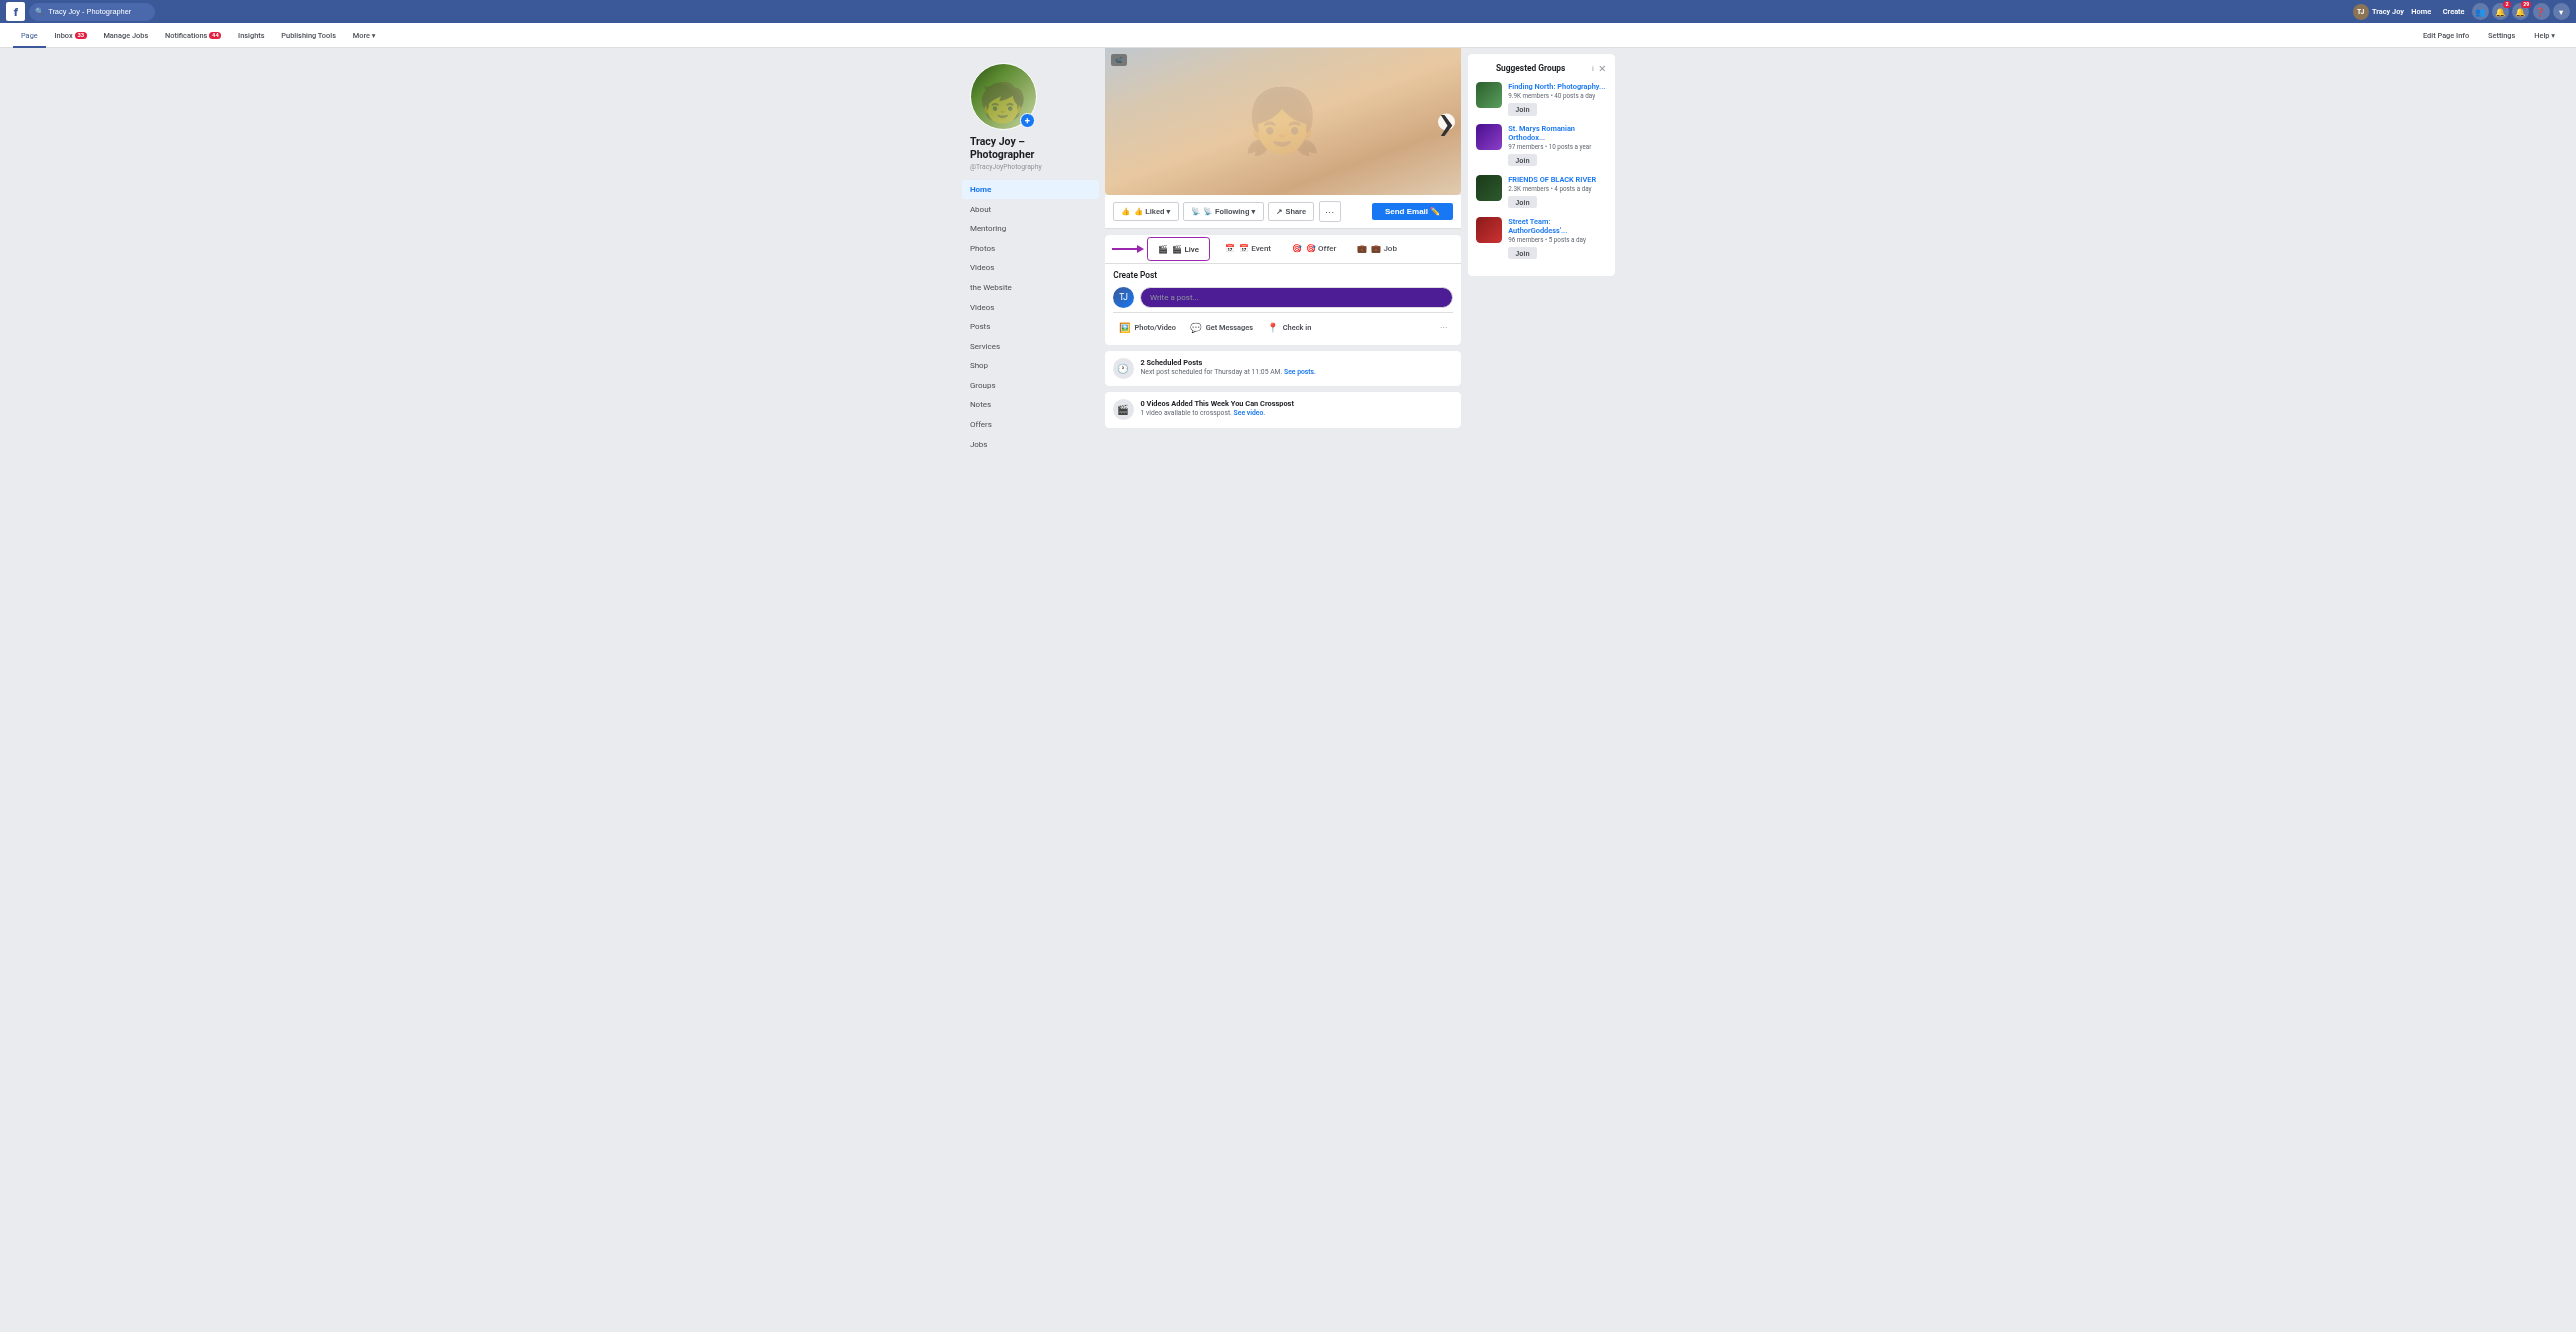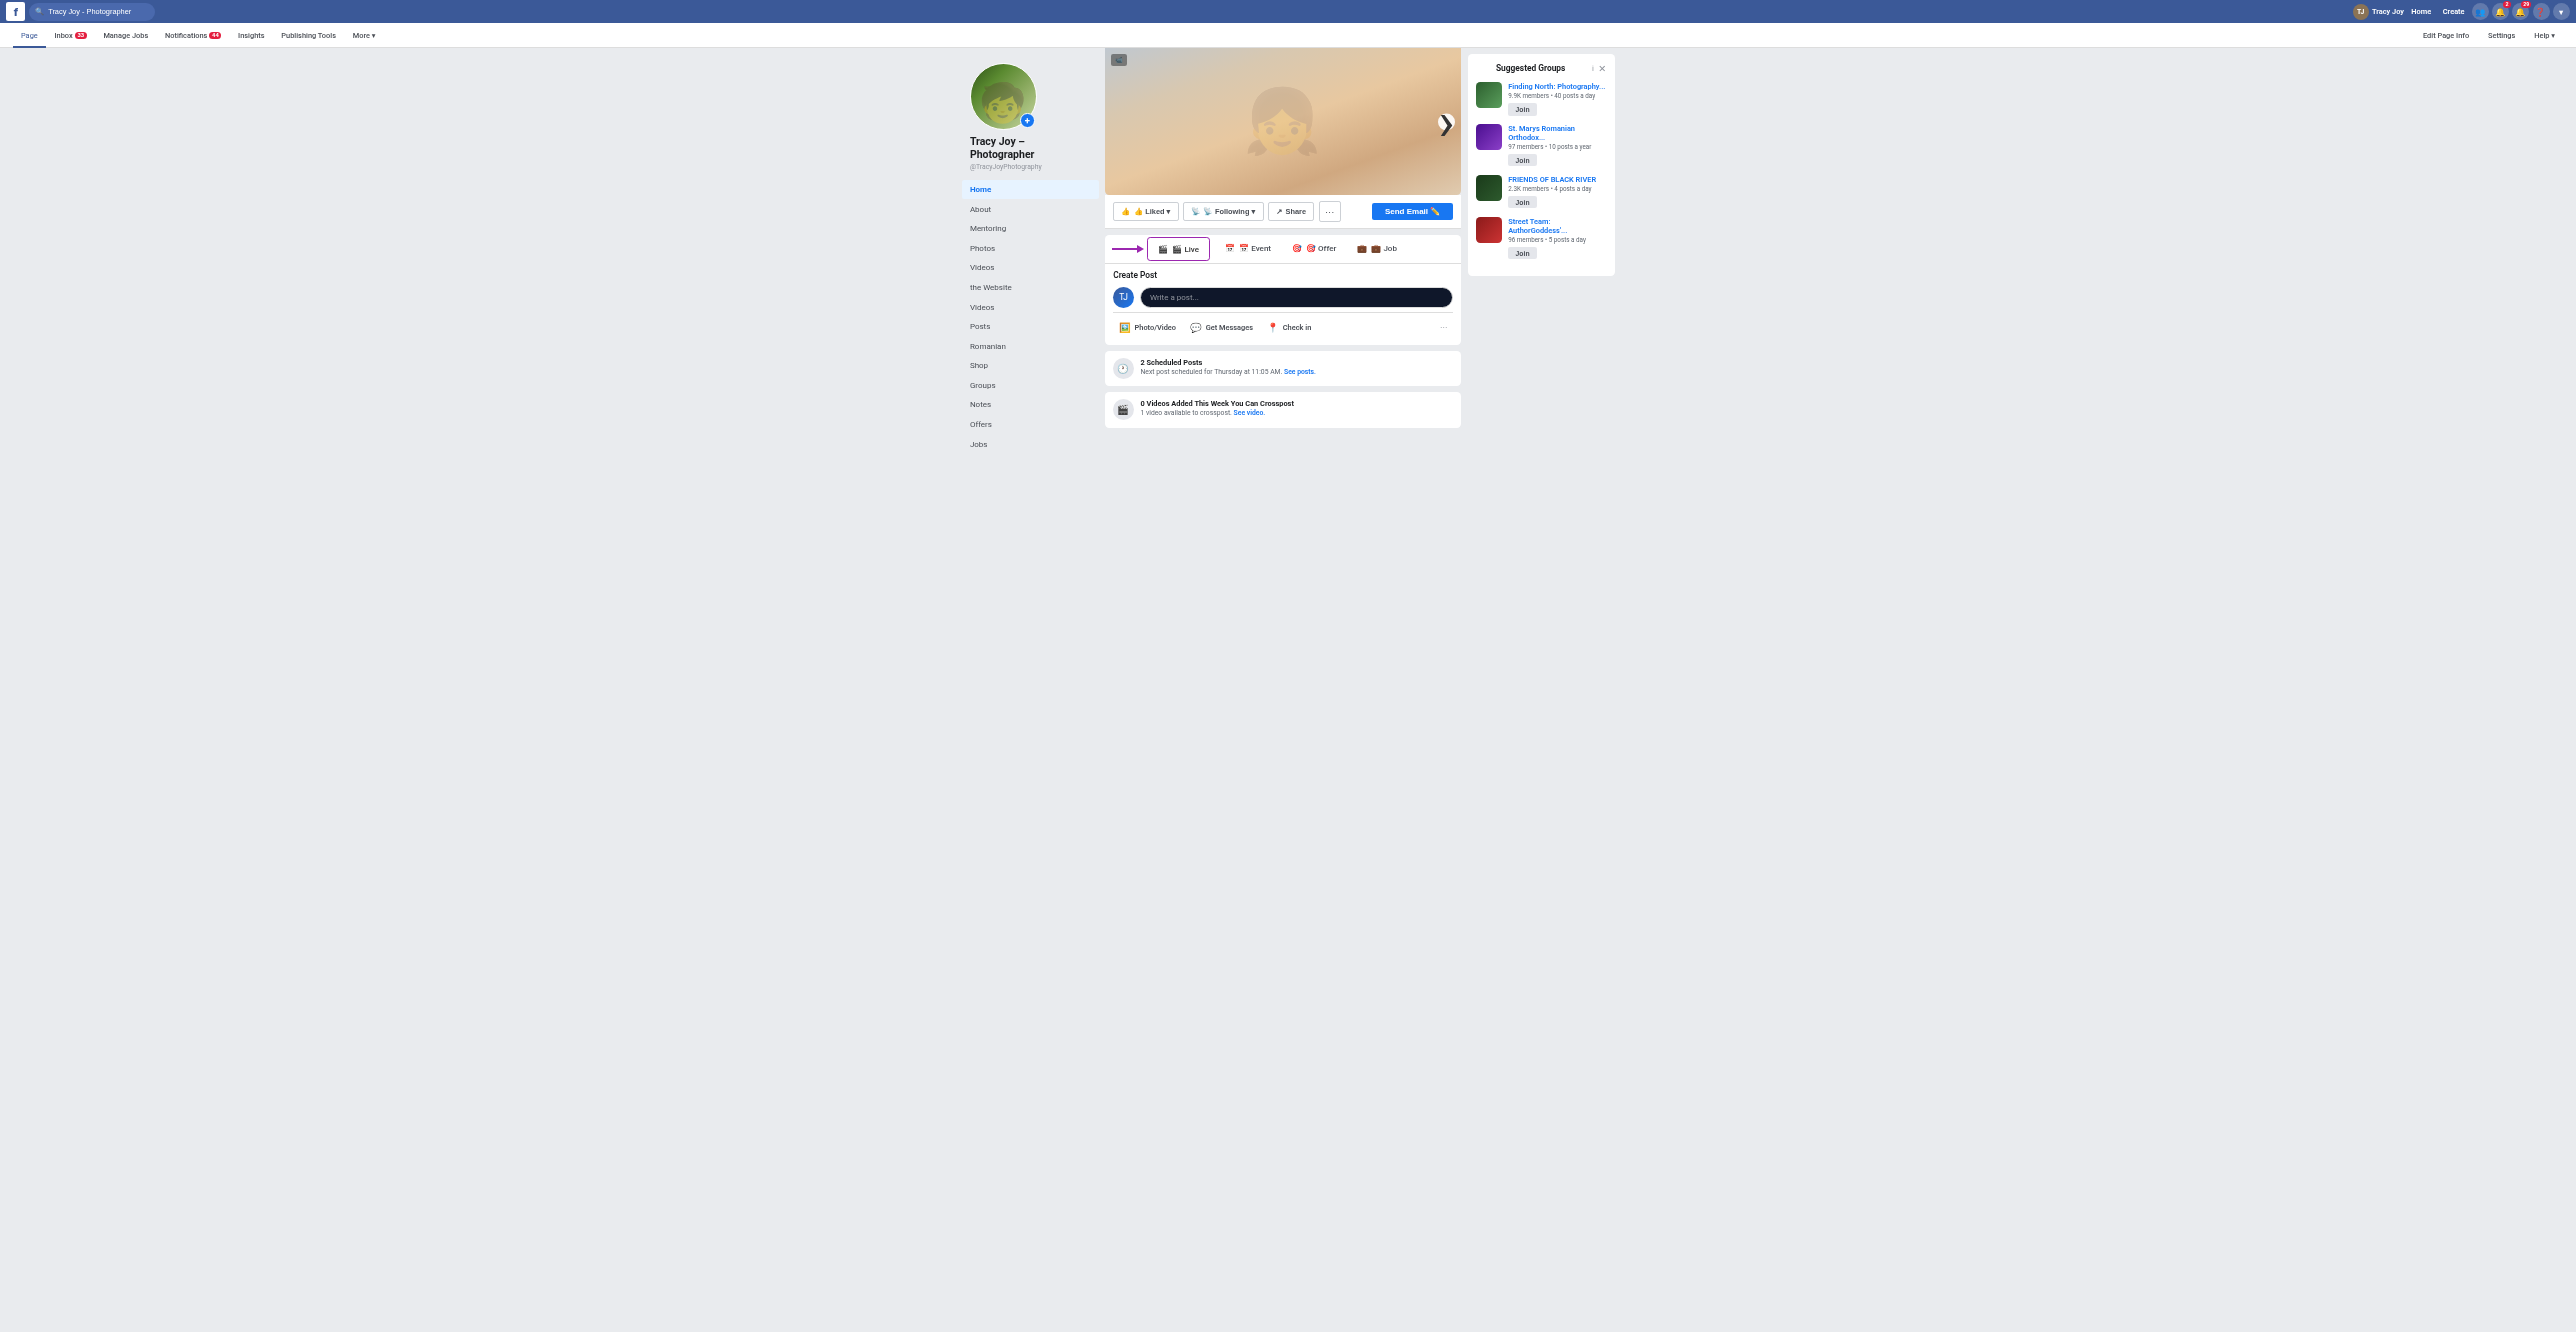--- a/index.html
+++ b/index.html
@@ -363,21 +363,21 @@
       overflow: hidden;
     }
     .post-input {
       flex: 1;
       border: 0.5px solid #ddd;
       border-radius: 10.5px;
       padding: 5.3px 8.4px;
       font-size: 8px;
       color: #90949c;
       cursor: pointer;
-      background: #0f172a;
+      background: #4c1d95;
     }
     .post-actions-row {
       display: flex;
       align-items: center;
       gap: 2.1px;
       padding: 4.2px 0 2.1px 0;
       margin-top: 4.2px;
       border-top: 0.5px solid #ddd;
     }
     .post-action-item {
@@ -604,21 +604,21 @@
 
     <ul class="sidebar-menu">
       <li class="sidebar-menu-item active">Home</li>
       <li class="sidebar-menu-item">About</li>
       <li class="sidebar-menu-item">Mentoring</li>
       <li class="sidebar-menu-item">Photos</li>
       <li class="sidebar-menu-item">Videos</li>
       <li class="sidebar-menu-item">the Website</li>
       <li class="sidebar-menu-item">Videos</li>
       <li class="sidebar-menu-item">Posts</li>
-      <li class="sidebar-menu-item">Romanian</li>
+      <li class="sidebar-menu-item">Services</li>
       <li class="sidebar-menu-item">Shop</li>
       <li class="sidebar-menu-item">Groups</li>
       <li class="sidebar-menu-item">Notes</li>
       <li class="sidebar-menu-item">Offers</li>
       <li class="sidebar-menu-item">Jobs</li>
     </ul>
   </div>
 
   <div class="main-content">
 

